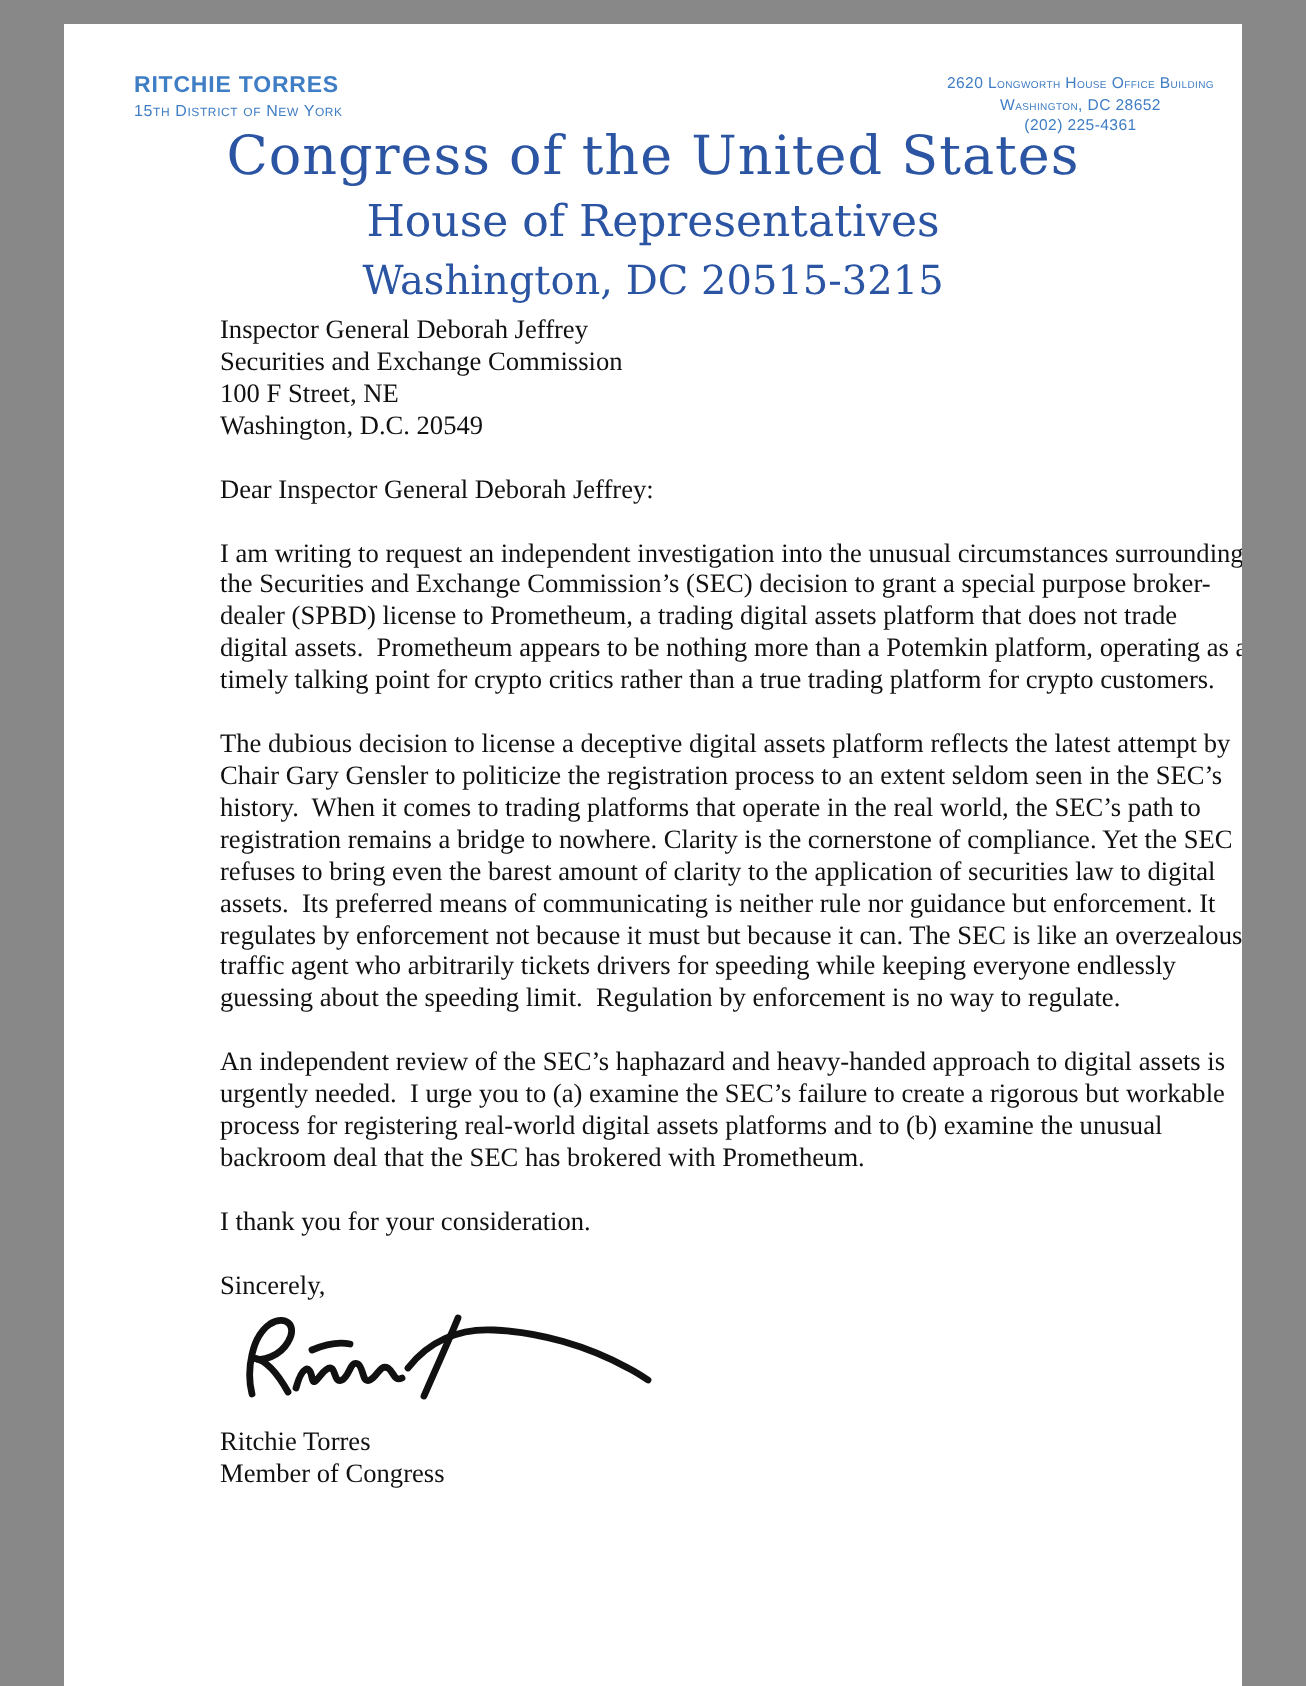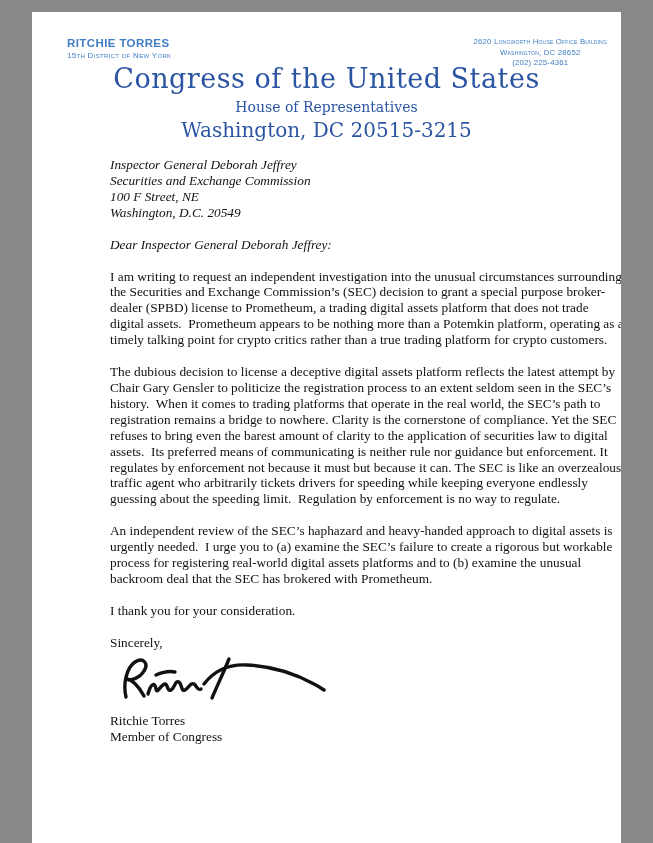--- a/index.html
+++ b/index.html
@@ -31,29 +31,29 @@
     font-variant:small-caps;letter-spacing:.2px;
   }
   .lh-center{
     position:absolute;left:0;right:0;top:52px;
     text-align:center;
     color:var(--heading_blue,#2b55a3);
     font-family:"DejaVu Serif",serif;
     font-weight:normal;
   }
   .lh-center .l1{font-size:27px;line-height:1.1;letter-spacing:.5px;}
-  .lh-center .l2{font-size:14px;line-height:1.3;margin-top:4px;}
+  .lh-center .l2{font-size:22px;line-height:1.3;margin-top:4px;}
   .lh-center .l3{font-size:20px;line-height:1.2;margin-top:2px;}
   
   .letter{
     position:absolute;left:78px;top:145px;width:514px;
     font-size:13.3px;line-height:15.9px;
   }
   .date{text-align:center;margin:0 0 14px 0;}
-  .block{margin:0 0 16px 0;font-style:italic;}
+  .block{margin:0 0 16px 0;}
   .block div{white-space:pre-wrap;}
   .paras p{margin:0 0 16px 0;white-space:pre-wrap;}
   .closing{margin:16px 0 0 0;}
   .sig-svg{display:block;margin:2px 0 4px 6px;}
   .sig-name{margin-top:8px;}
   .sig-title{}
 </style>
 </head>
 <body>
 

